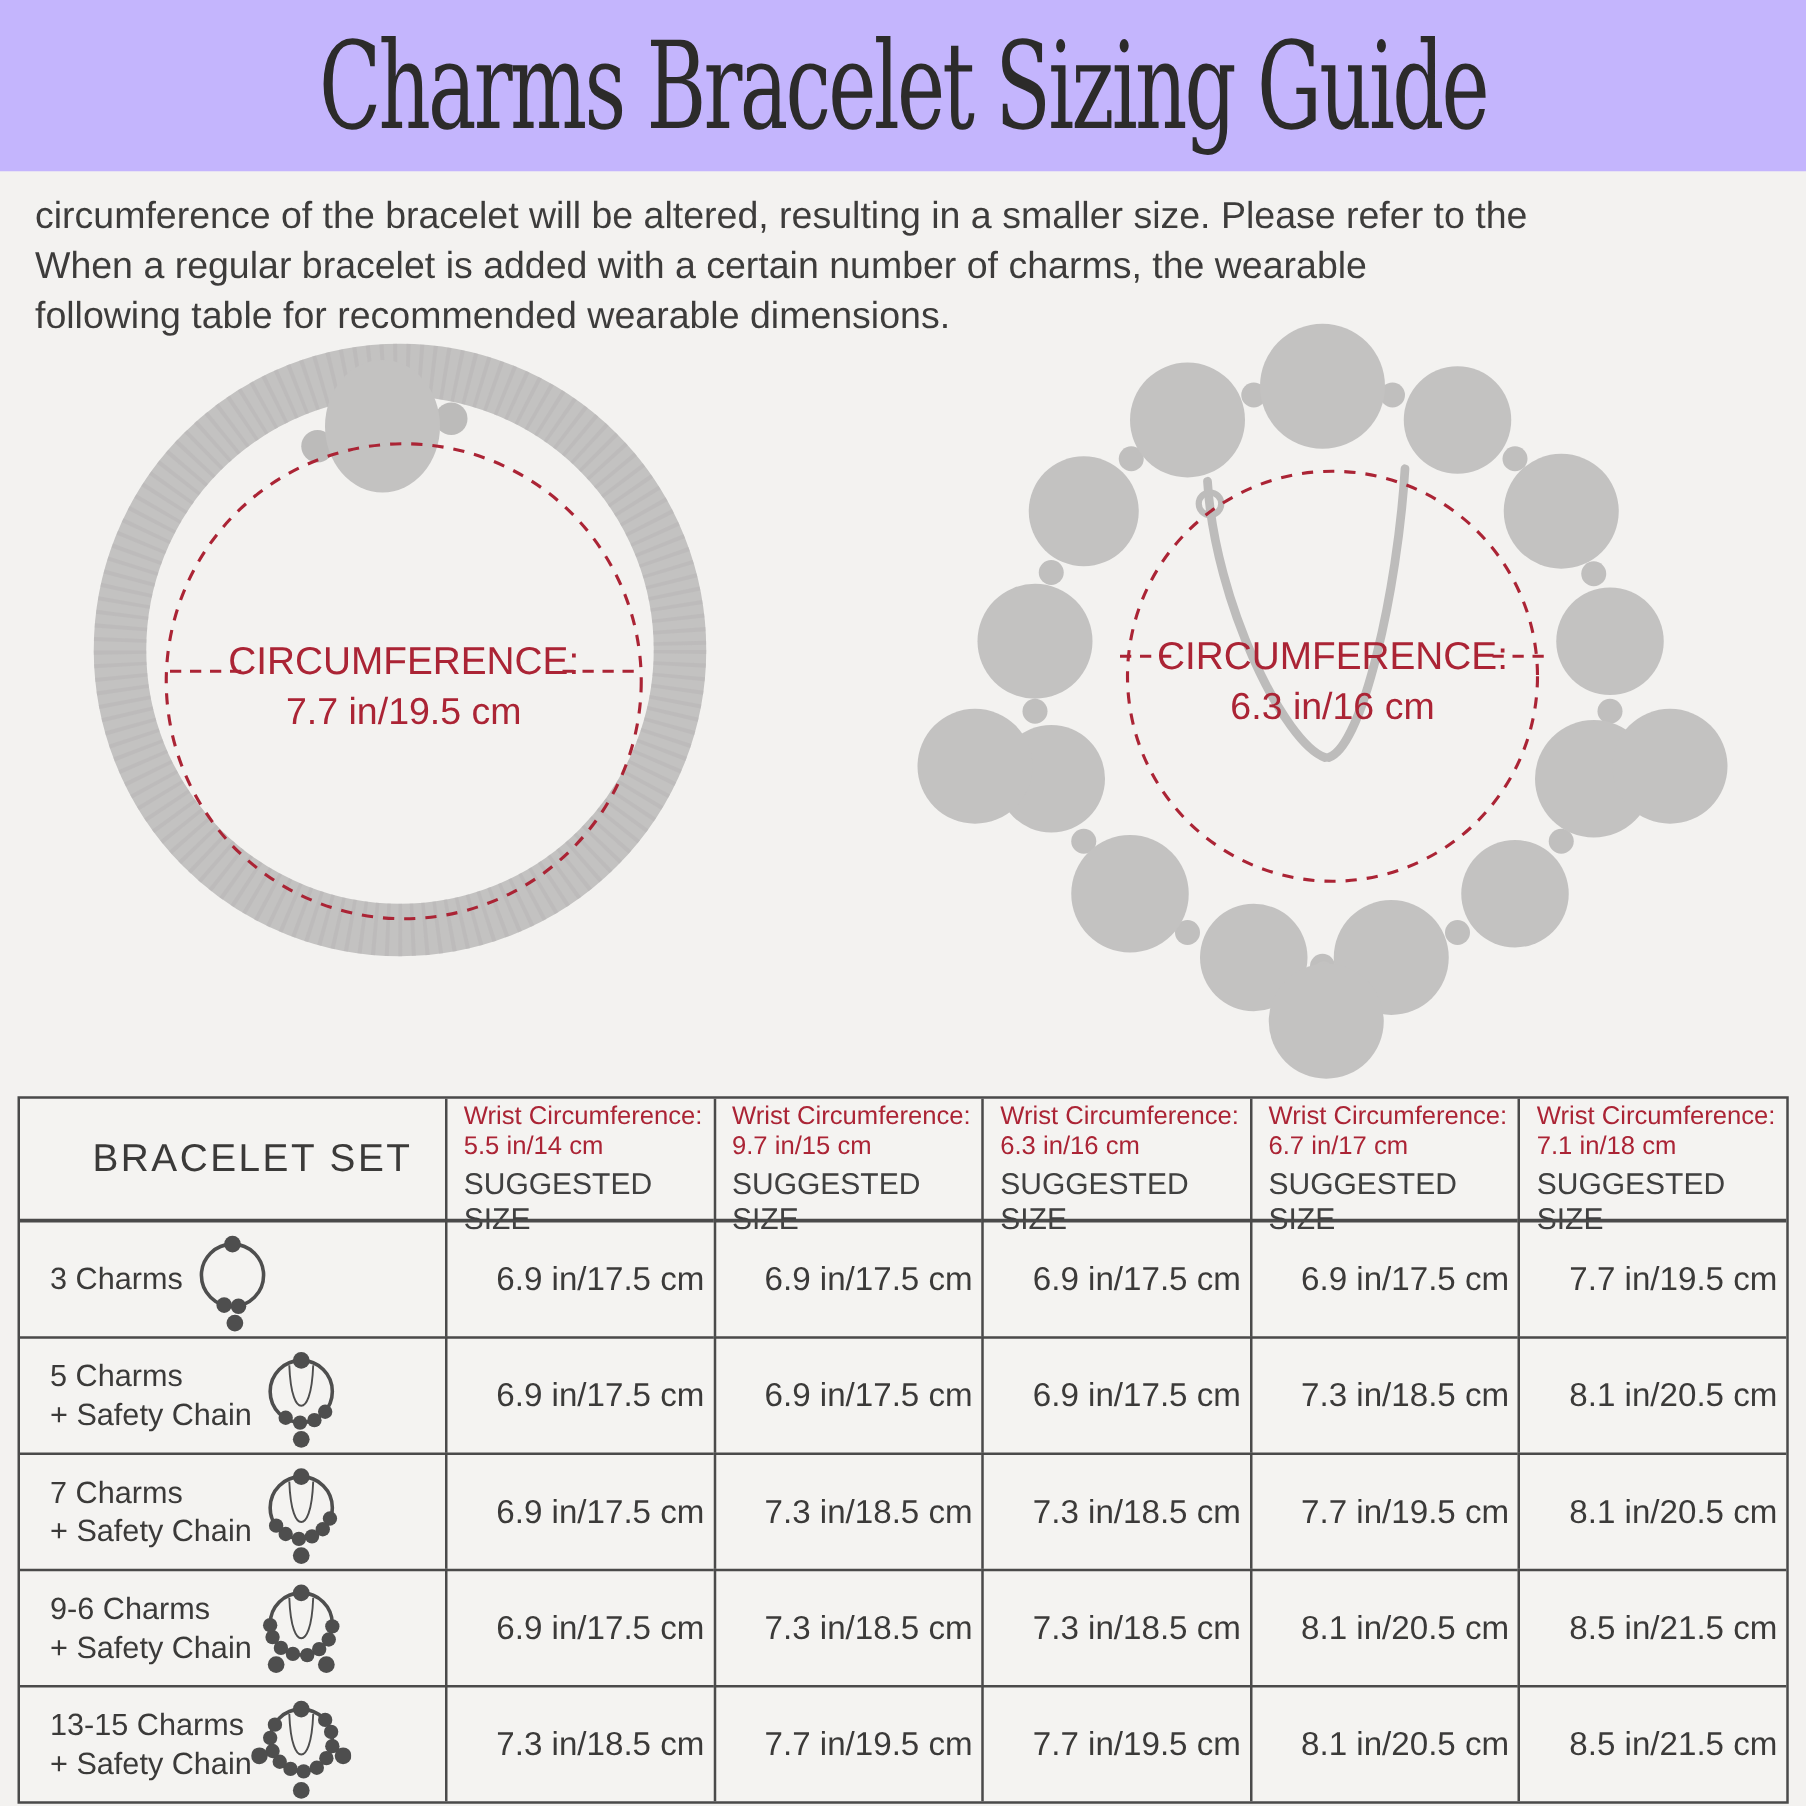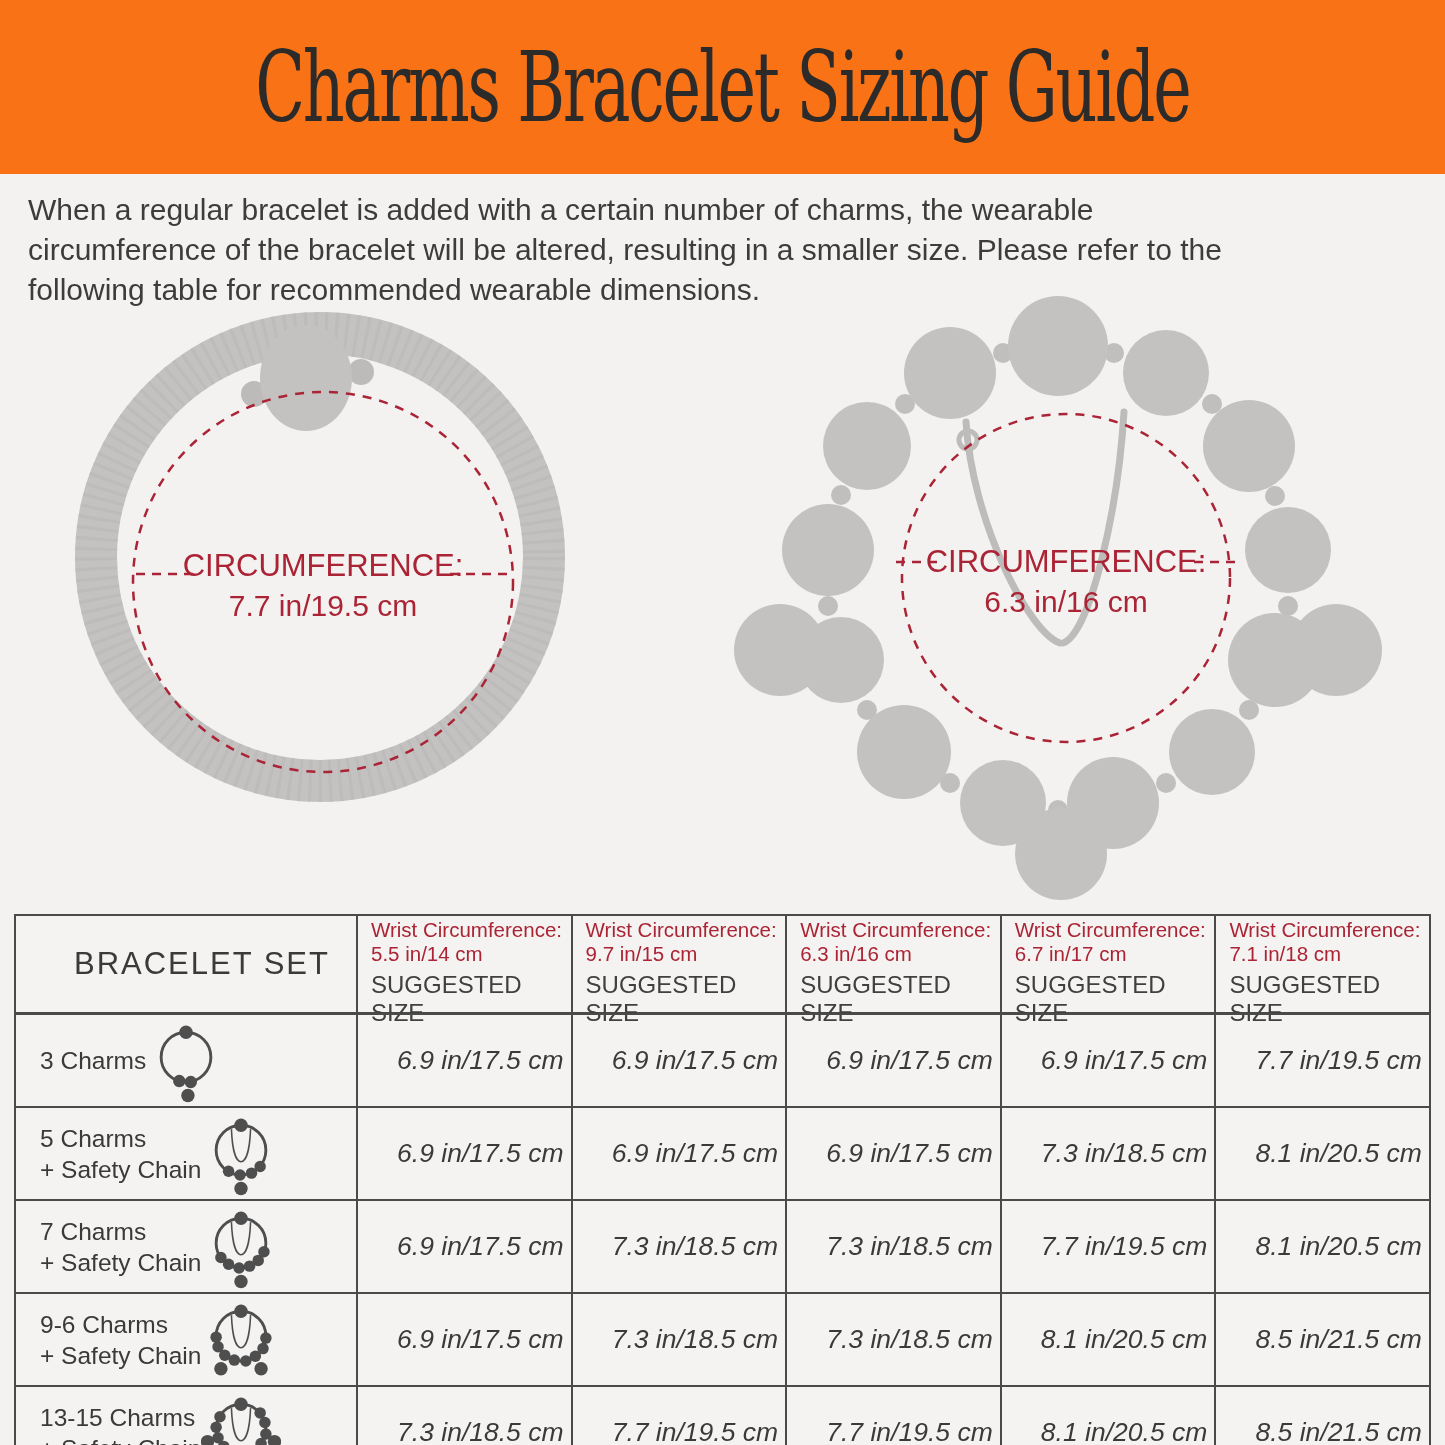--- a/index.html
+++ b/index.html
@@ -1,21 +1,21 @@
 <!DOCTYPE html>
 <html><head>
 <meta charset="utf-8">
 <style>
   html,body{margin:0;padding:0;background:#e9e8e6;}
   .page{
     position:relative;width:1445px;height:1445px;overflow:hidden;
     background:#f3f2f0;font-family:"Liberation Sans",sans-serif;color:#3b3a39;
   }
   
-  .masthead{height:174px;background:#f97316;display:flex;align-items:center;justify-content:center;}
+  .masthead{height:137px;background:#c4b5fd;display:flex;align-items:center;justify-content:center;}
   .masthead .title{
     font-family:"DejaVu Serif","Liberation Serif",serif;
     font-size:88px;color:#2c2b2a;white-space:nowrap;
     transform:scale(0.74,1.10);letter-spacing:-3px;font-weight:normal;
   }
   
   .intro{padding:16px 28px 0 28px;font-size:30px;line-height:40px;color:#3d3c3b;}
   .intro span{display:block;}
   
   .diagrams{position:relative;height:594px;}
@@ -36,34 +36,34 @@
   .cell.first-col{border-left:none;}
   .cell.head{border-top:none;border-bottom:1px solid #4a4a4a;}
   .th-set{font-size:31px;letter-spacing:2px;color:#3b3a39;}
   .th-wrist{flex-direction:column;align-items:flex-start;justify-content:center;padding:17px 8px 0 13px;}
   .wrist-line{font-size:20.5px;line-height:24px;color:#ab2435;}
   .suggested{font-size:24px;color:#404040;margin-top:5px;}
   .row-label-cell{justify-content:flex-start;padding:0 26px 0 24px;}
   .row-label{font-size:24.5px;line-height:31px;color:#3b3a39;}
   .row-label span{display:block;}
   .bracelet-icon{flex:0 0 auto;}
-  .value{font-size:26.5px;color:#3b3a39;font-style:italic;}
+  .value{font-size:26.5px;color:#3b3a39;}
 </style>
 </head>
 <body>
 
 <div class="page">
 
   <div class="masthead">
     <div class="title">Charms Bracelet Sizing Guide</div>
   </div>
 
   <div class="intro">
+    <span>circumference of the bracelet will be altered, resulting in a smaller size. Please refer to the</span>
     <span>When a regular bracelet is added with a certain number of charms, the wearable</span>
-    <span>circumference of the bracelet will be altered, resulting in a smaller size. Please refer to the</span>
     <span>following table for recommended wearable dimensions.</span>
   </div>
 
   <div class="diagrams">
 
     <svg id="plainSvg" width="560" height="594" viewBox="0 0 560 594">
       <circle cx="262" cy="247" r="224" fill="none" stroke="#c3c2c1" stroke-width="42"></circle>
       <circle cx="262" cy="247" r="224" fill="none" stroke="#b5b4b3" stroke-width="42" stroke-dasharray="3 7" opacity="0.45"></circle>
       <circle cx="196" cy="84" r="13" fill="#bcbbba"></circle>
       <circle cx="303" cy="62" r="13" fill="#bcbbba"></circle>

